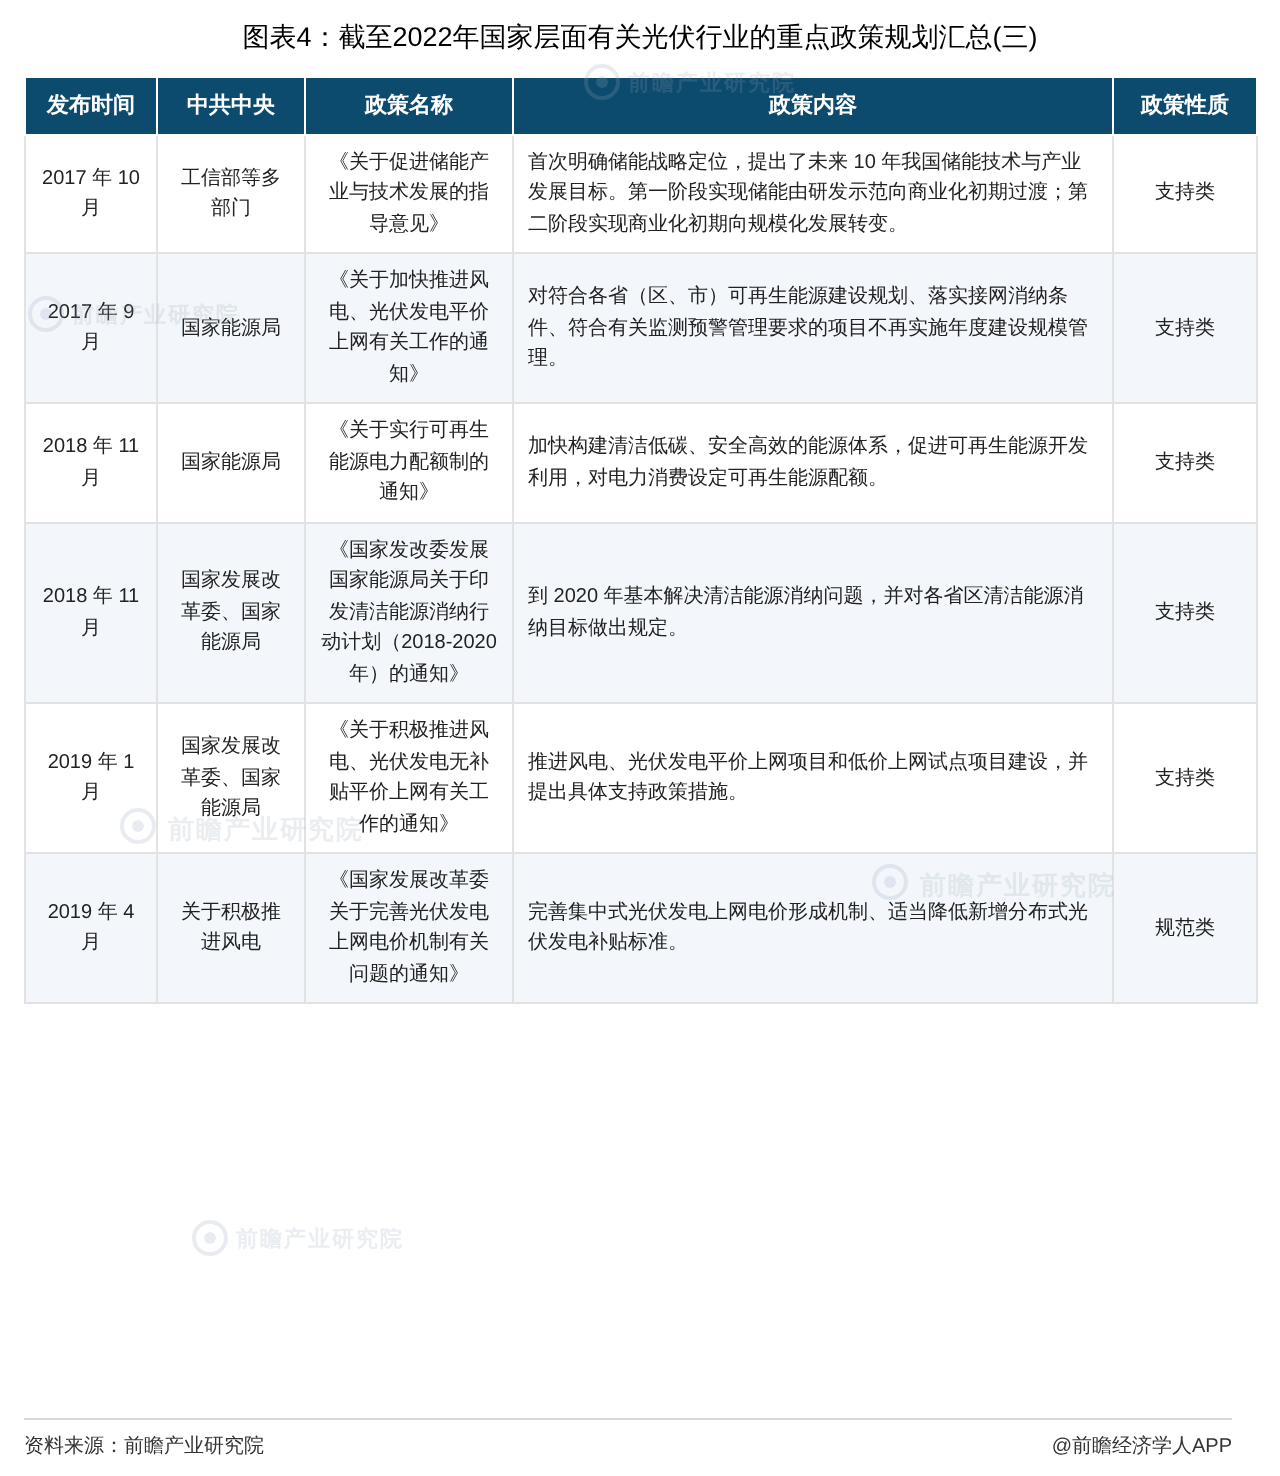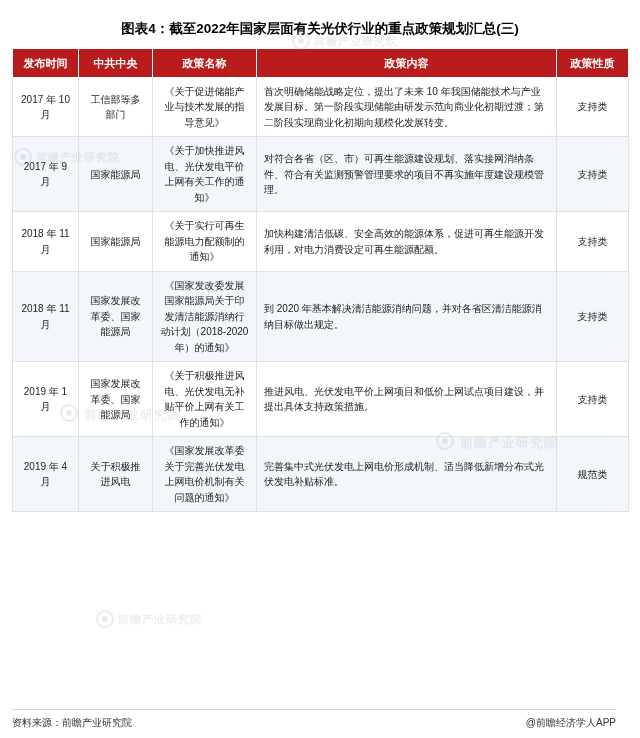--- a/index.html
+++ b/index.html
@@ -18,36 +18,36 @@
   .page {
     width: 640px;
     height: 738px;
     box-sizing: border-box;
     padding: 10px 12px 4px 12px;
     position: relative;
   }
   .title {
     text-align: center;
     font-size: 13.5px;
-    font-weight: bold;
+    font-weight: normal;
     color: #000;
     letter-spacing: 0px;
-    margin: 10px 0 10px 0;
+    margin: 0 0 10px 0;
     line-height: 1.3;
   }
   table.policy {
     width: 616px;
     border-collapse: collapse;
     table-layout: fixed;
     font-size: 10px;
     position: relative;
     z-index: 2;
   }
   table.policy th {
-    background: #b91c1c;
+    background: #0c4a6e;
     color: #ffffff;
     font-weight: bold;
     font-size: 11px;
     border: 1px solid #ffffff;
     padding: 7px 2px;
     text-align: center;
     line-height: 1.3;
   }
   table.policy td {
     border: 1px solid #e2e2e2;

